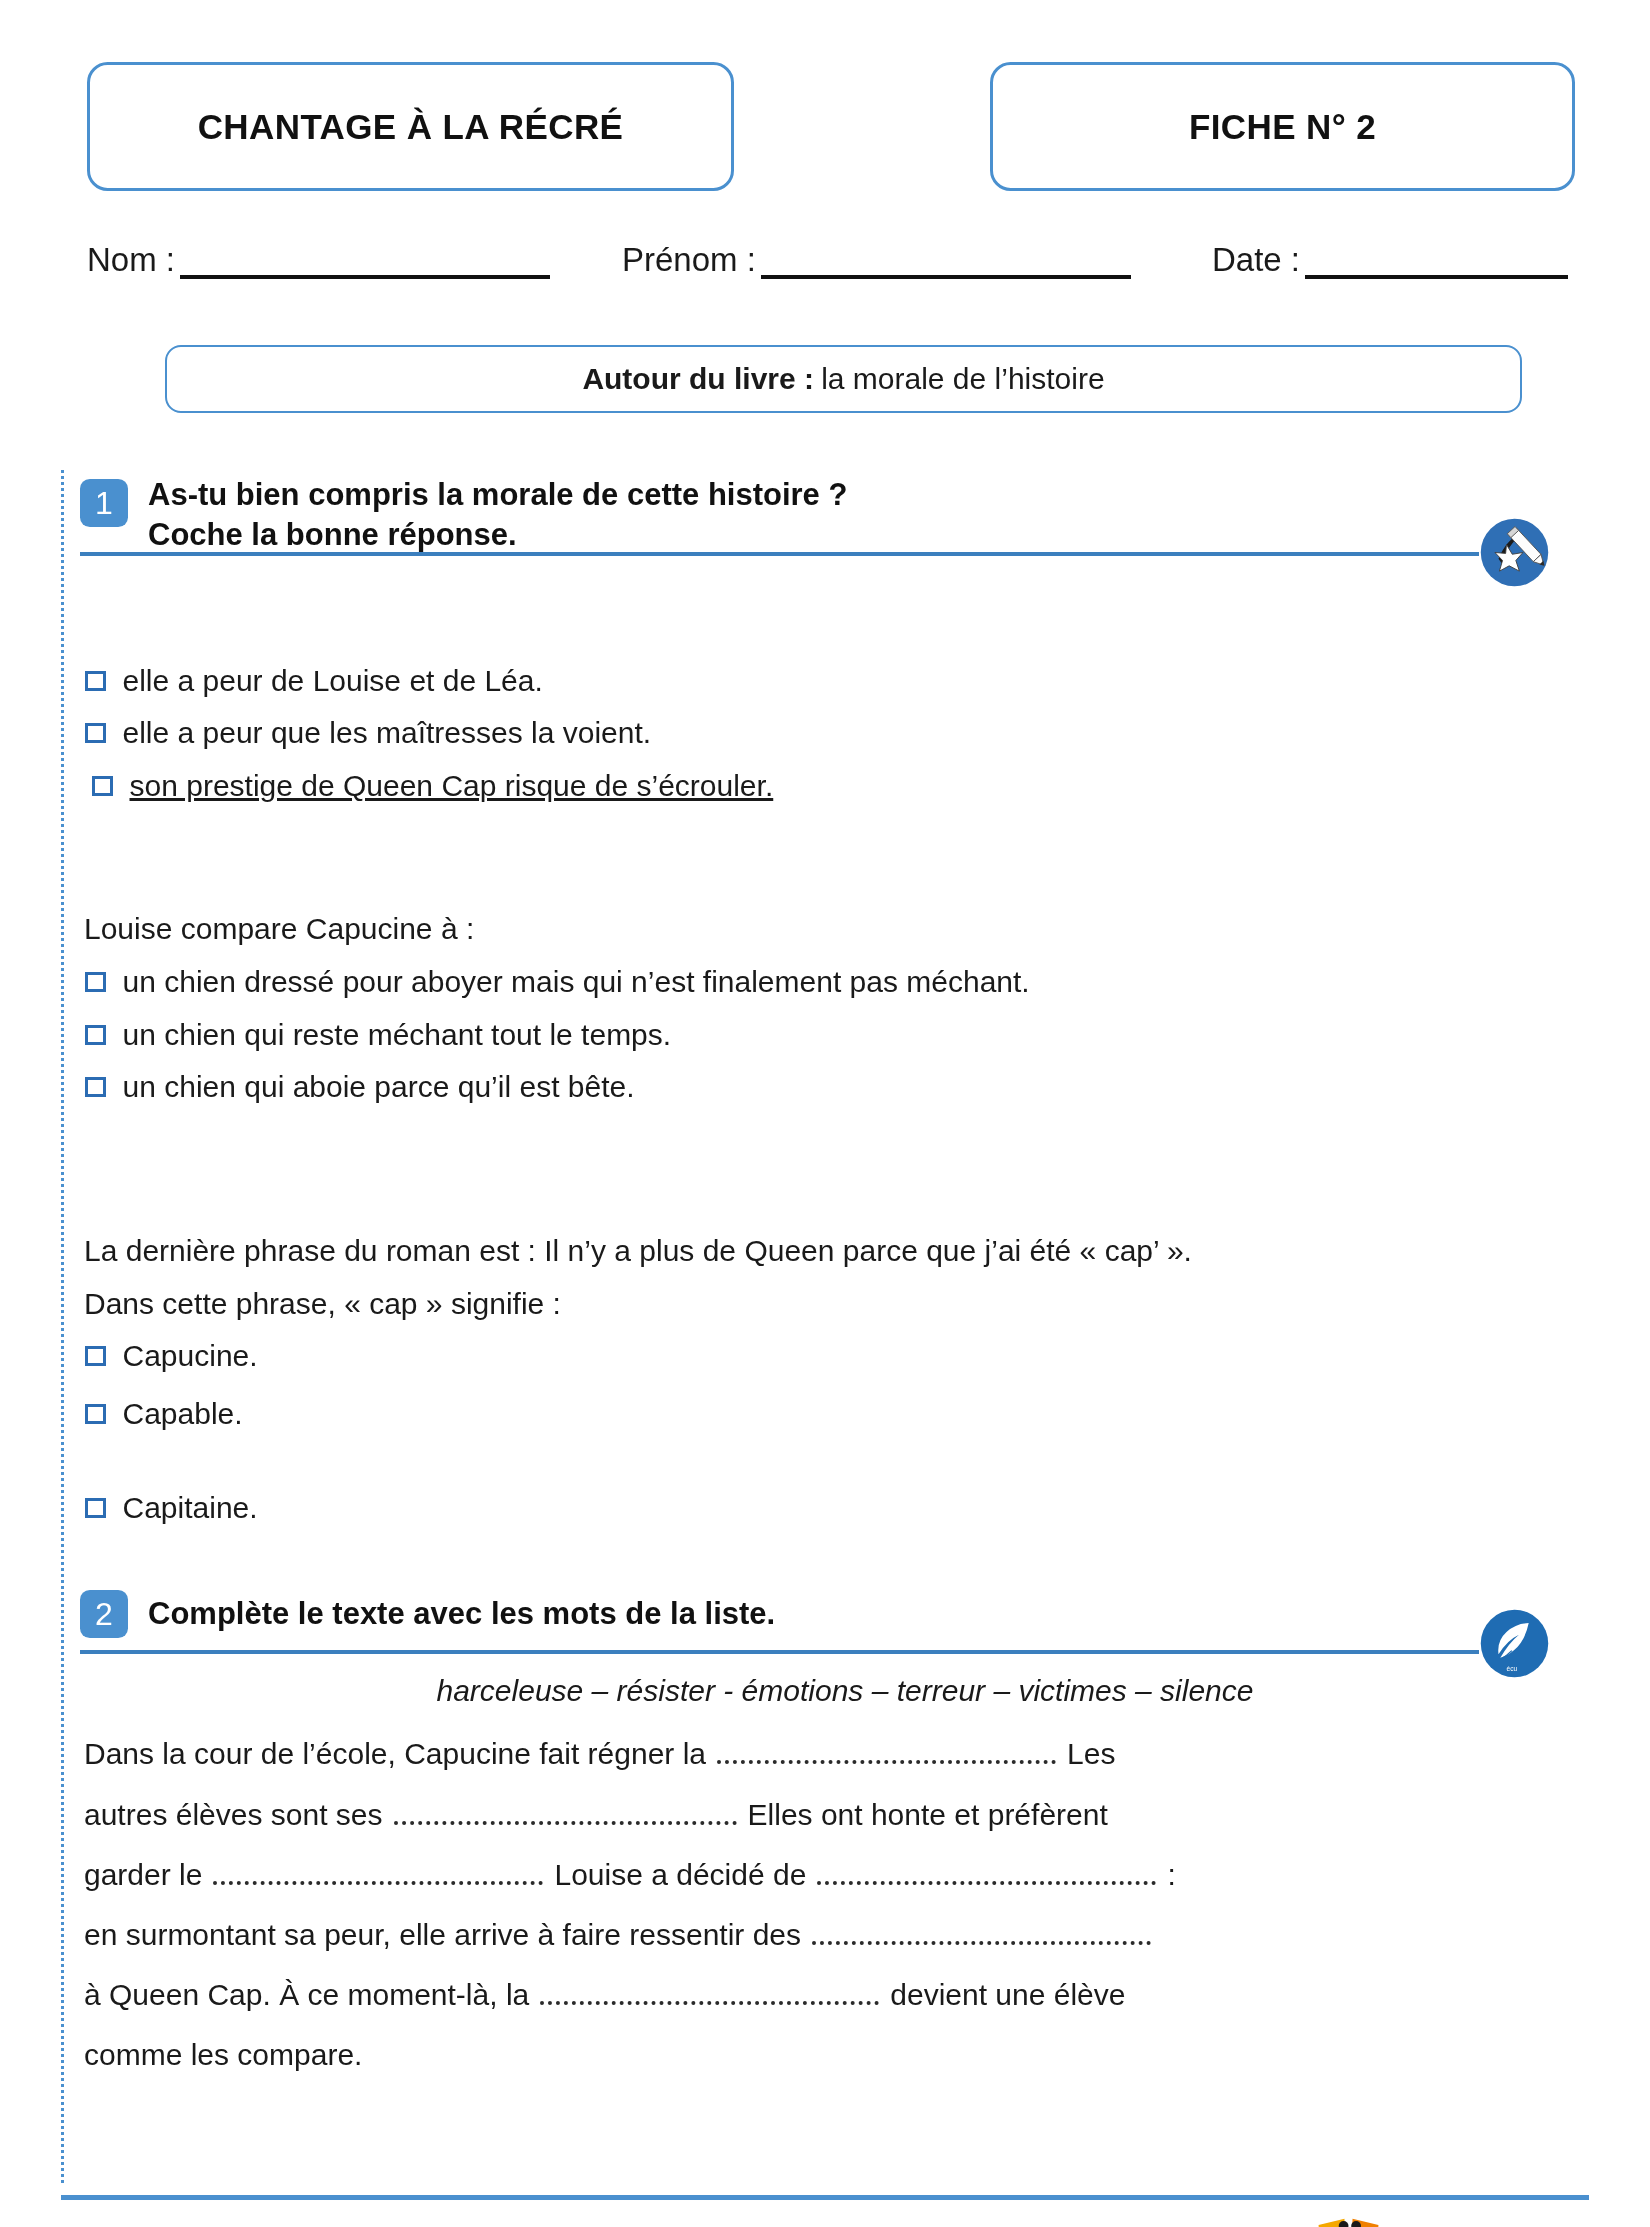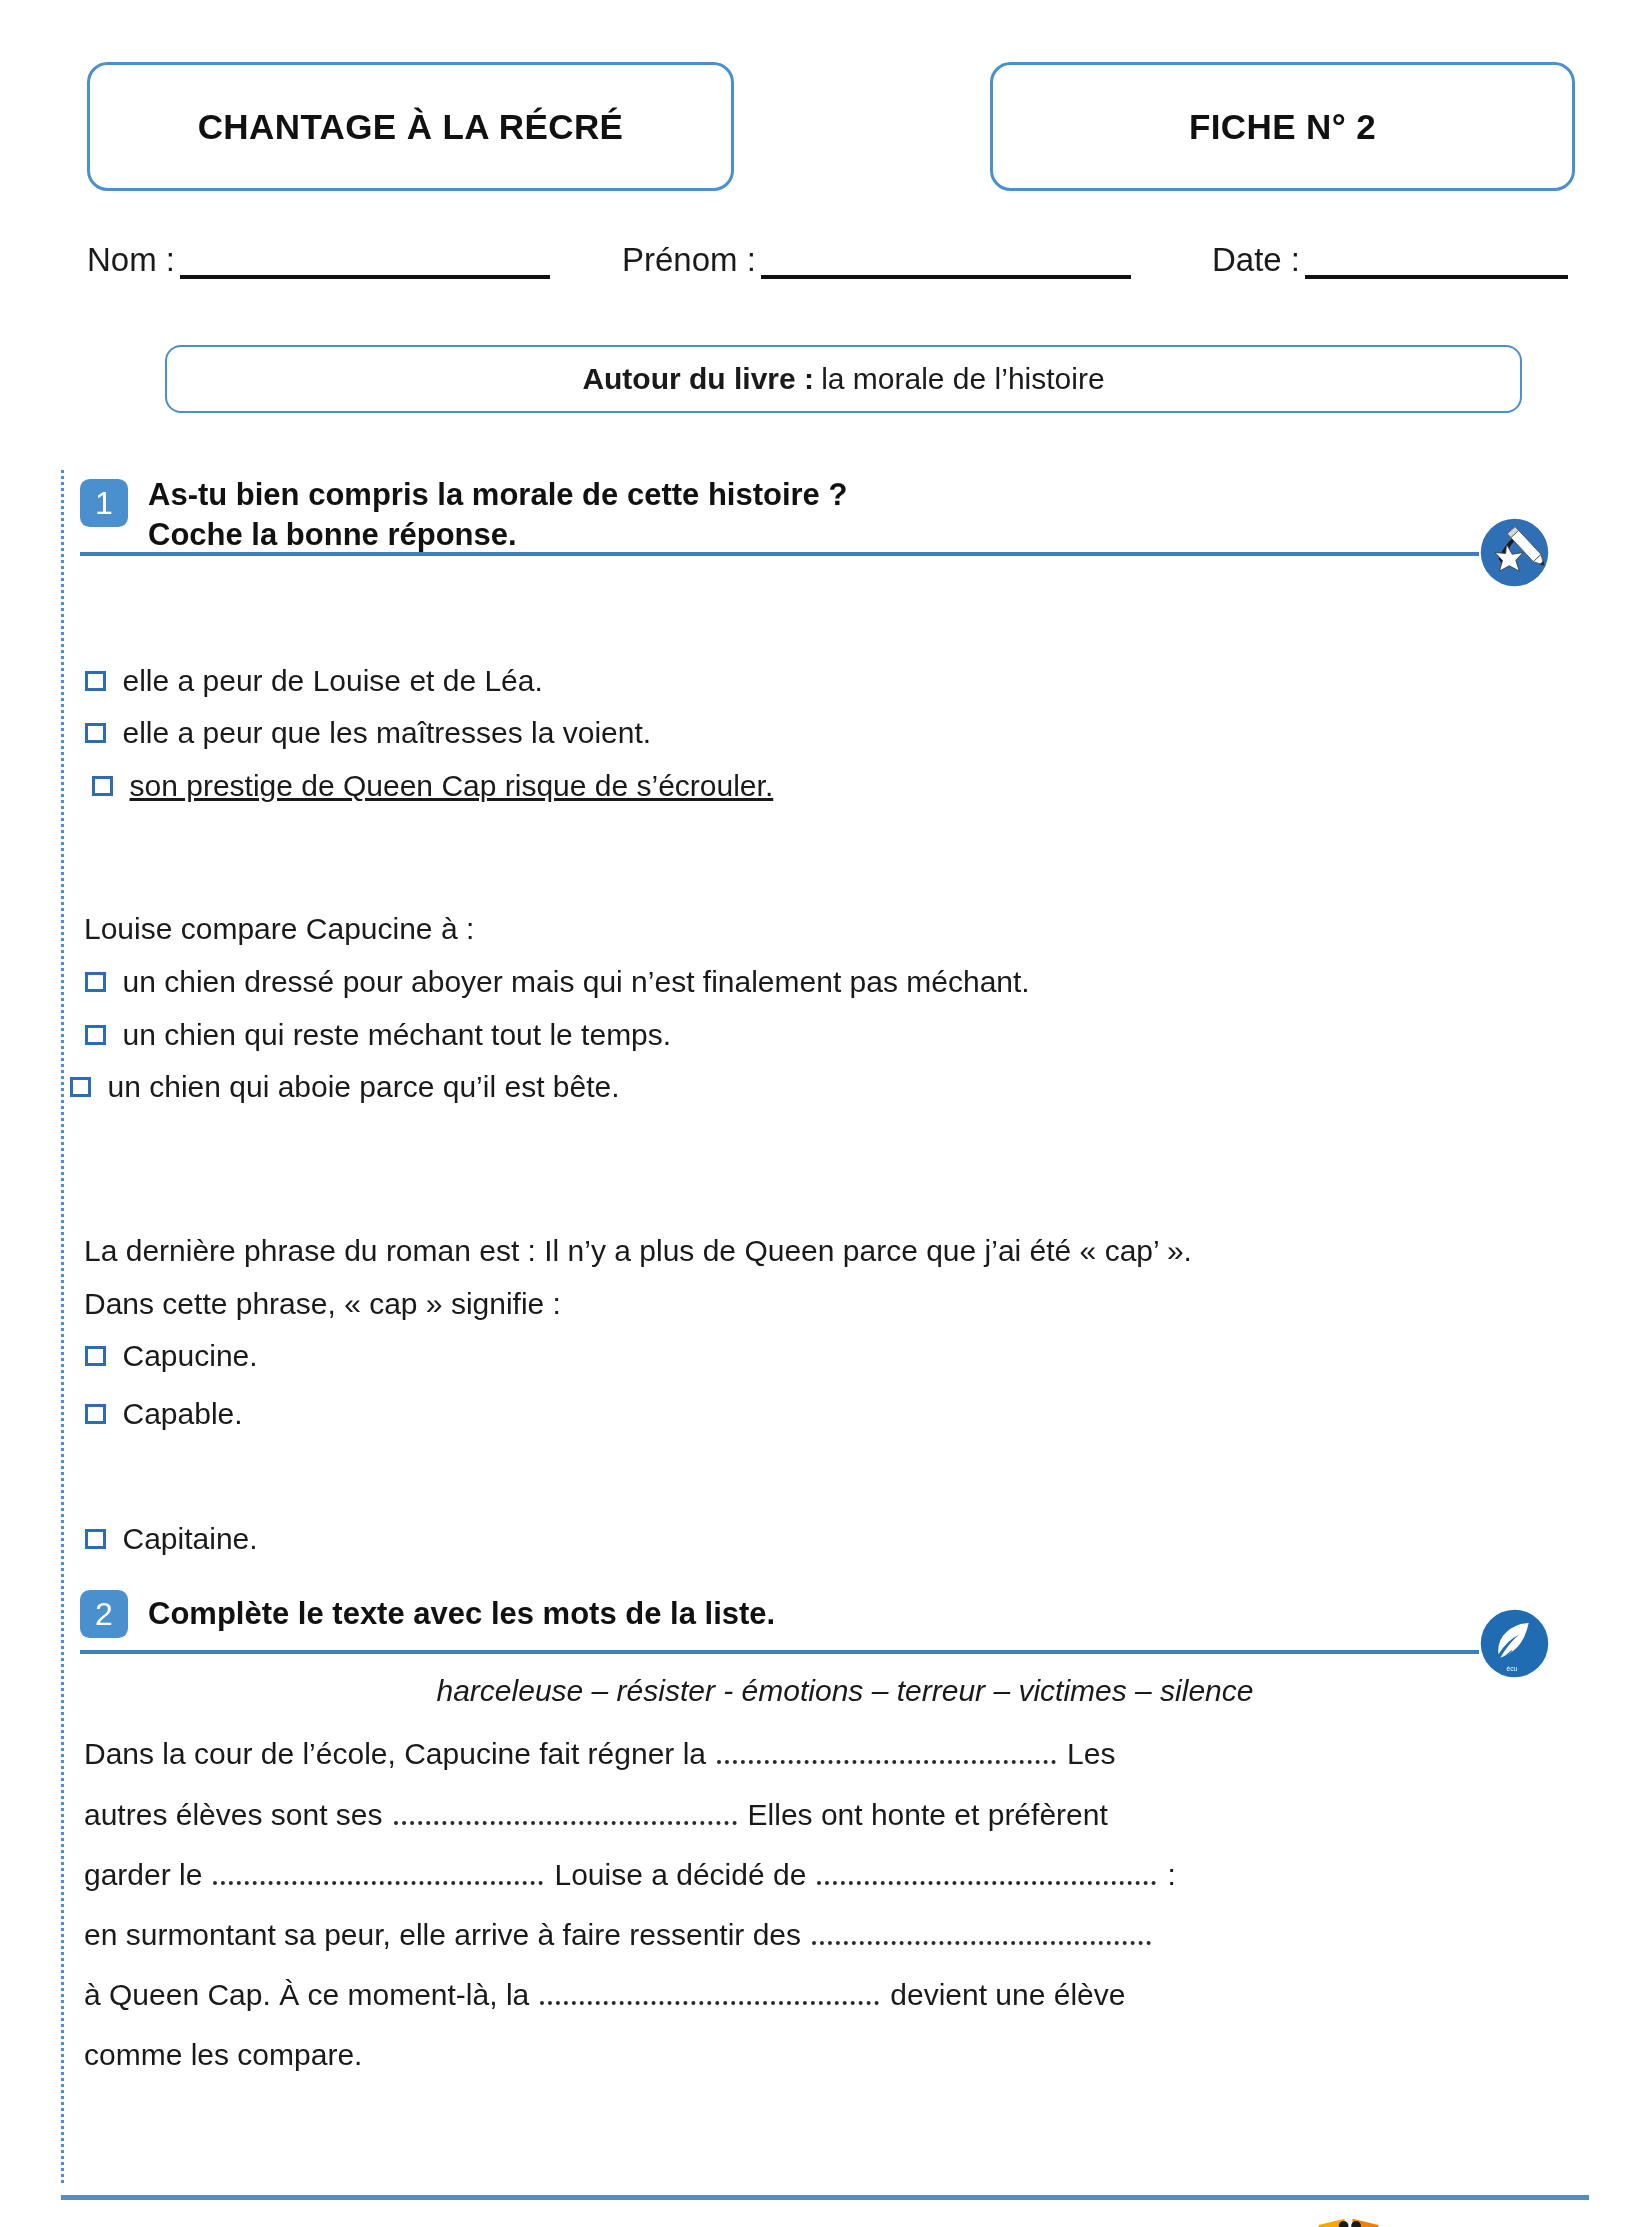--- a/index.html
+++ b/index.html
@@ -324,37 +324,37 @@
   <div class="para" style="left:84px; top:912px;">Louise compare Capucine à :</div>
 
   <div class="choice" style="left:85px; top:965px;">
     <span class="checkbox"></span>
     <span>un chien dressé pour aboyer mais qui n’est finalement pas méchant.</span>
   </div>
   <div class="choice" style="left:85px; top:1018px;">
     <span class="checkbox"></span>
     <span>un chien qui reste méchant tout le temps.</span>
   </div>
-  <div class="choice" style="left:70px; top:1070px;">
+  <div class="choice" style="left:85px; top:1070px;">
     <span class="checkbox"></span>
     <span>un chien qui aboie parce qu’il est bête.</span>
   </div>
 
   <div class="para" style="left:84px; top:1234px;">La dernière phrase du roman est : Il n’y a plus de Queen parce que j’ai été « cap’ ».</div>
   <div class="para" style="left:84px; top:1287px;">Dans cette phrase, « cap » signifie :</div>
 
   <div class="choice" style="left:85px; top:1339px;">
     <span class="checkbox"></span>
     <span>Capucine.</span>
   </div>
   <div class="choice" style="left:85px; top:1397px;">
     <span class="checkbox"></span>
     <span>Capable.</span>
   </div>
-  <div class="choice" style="left:85px; top:1522px;justify-content:center;">
+  <div class="choice" style="left:85px; top:1491px;justify-content:center;">
     <span class="checkbox"></span>
     <span>Capitaine.</span>
   </div>
 
   <div class="ex-head" style="top:1590px;">
     <div class="ex-badge">2</div>
     <div class="ex-title" style="top:3.6px;">Complète le texte avec les mots de la liste.</div>
     <div class="ex-underline" style="top:60px;"></div>
   </div>
 

